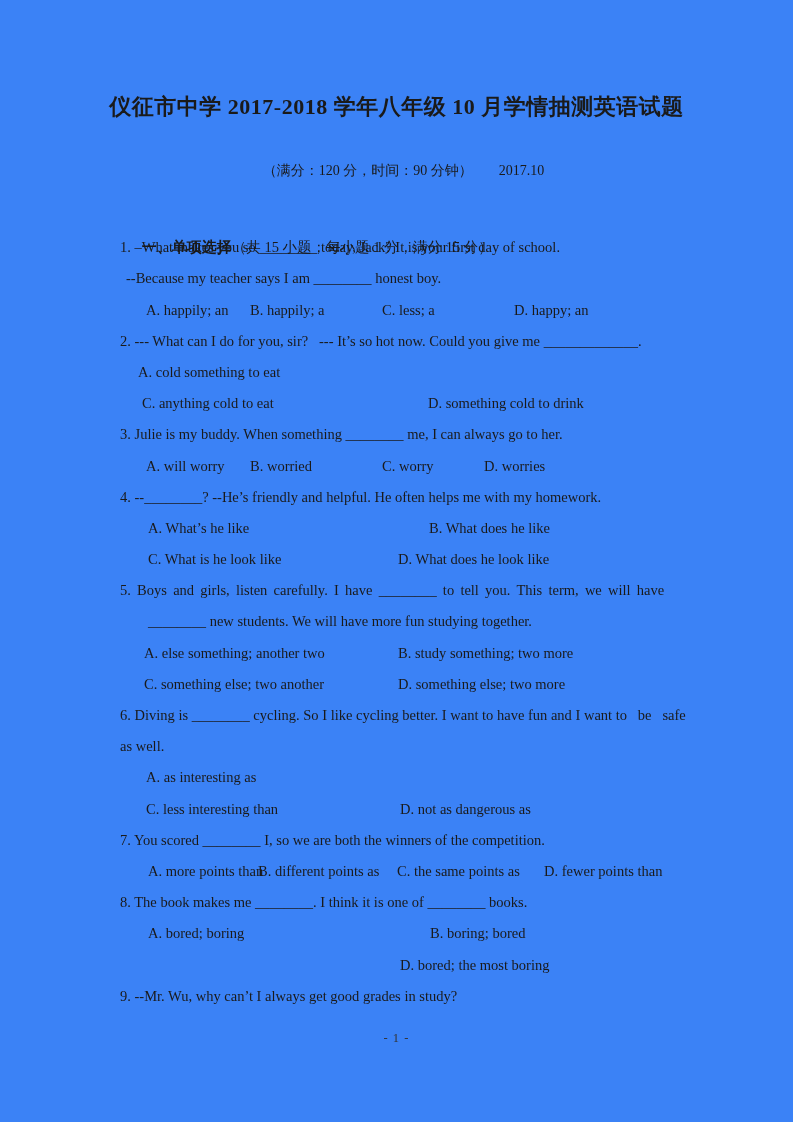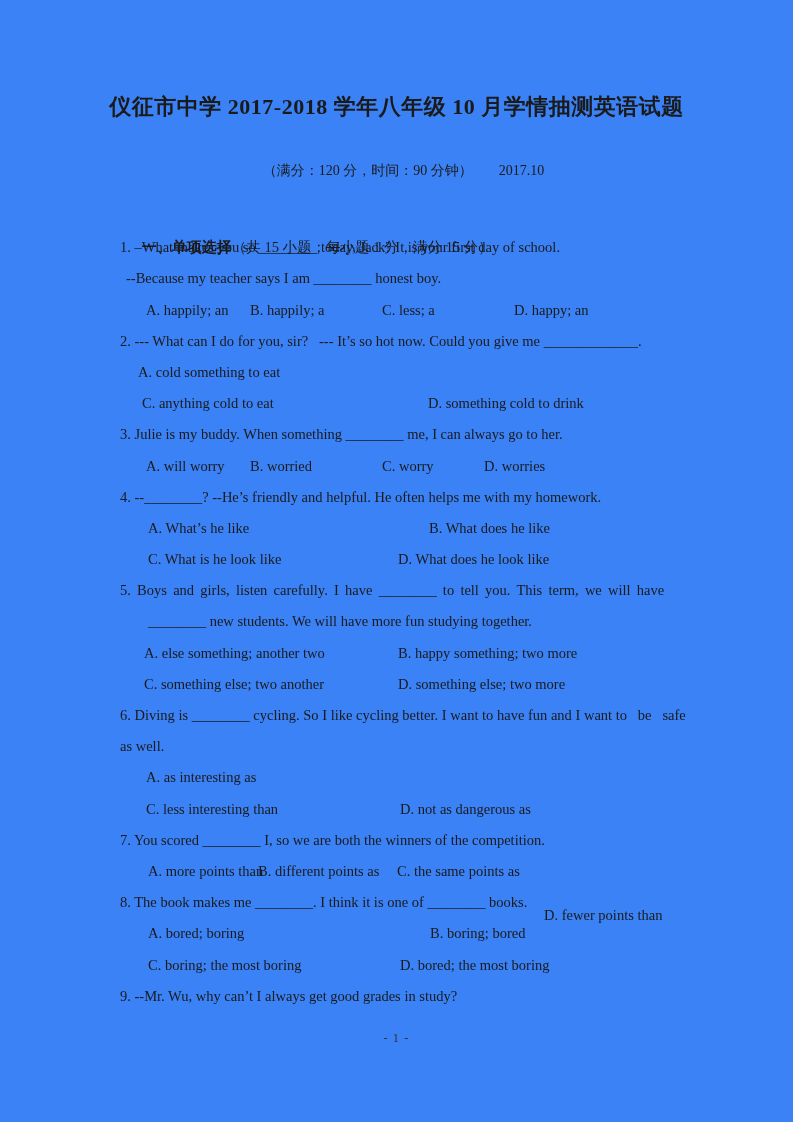--- a/index.html
+++ b/index.html
@@ -66,29 +66,29 @@
       <div class="line">2. --- What can I do for you, sir?   --- It’s so hot now. Could you give me _____________.</div>
       <div class="line opt-row"><span class="opt" style="left: 18px;">A. cold something to eat</span></div>
       <div class="line opt-row"><span class="opt" style="left: 22px;">C. anything cold to eat</span><span class="opt" style="left: 308px;">D. something cold to drink</span></div>
       <div class="line">3. Julie is my buddy. When something ________ me, I can always go to her.</div>
       <div class="line opt-row"><span class="opt" style="left: 26px;">A. will worry</span><span class="opt" style="left: 130px;">B. worried</span><span class="opt" style="left: 262px;">C. worry</span><span class="opt" style="left: 364px;">D. worries</span></div>
       <div class="line">4. --________? --He’s friendly and helpful. He often helps me with my homework.</div>
       <div class="line opt-row"><span class="opt" style="left: 28px;">A. What’s he like</span><span class="opt" style="left: 309px;">B. What does he like</span></div>
       <div class="line opt-row"><span class="opt" style="left: 28px;">C. What is he look like</span><span class="opt" style="left: 278px;">D. What does he look like</span></div>
       <div class="line justify">5. Boys and girls, listen carefully. I have ________ to tell you. This term, we will have</div>
       <div class="line" style="padding-left: 28px;">________ new students. We will have more fun studying together.</div>
-      <div class="line opt-row"><span class="opt" style="left: 24px;">A. else something; another two</span><span class="opt" style="left: 278px;">B. happy something; two more</span></div>
+      <div class="line opt-row"><span class="opt" style="left: 24px;">A. else something; another two</span><span class="opt" style="left: 278px;">B. study something; two more</span></div>
       <div class="line opt-row"><span class="opt" style="left: 24px;">C. something else; two another</span><span class="opt" style="left: 278px;">D. something else; two more</span></div>
       <div class="line">6. Diving is ________ cycling. So I like cycling better. I want to have fun and I want to   be   safe</div>
       <div class="line">as well.</div>
       <div class="line opt-row"><span class="opt" style="left: 26px;">A. as interesting as</span></div>
       <div class="line opt-row"><span class="opt" style="left: 26px;">C. less interesting than</span><span class="opt" style="left: 280px;">D. not as dangerous as</span></div>
       <div class="line">7. You scored ________ I, so we are both the winners of the competition.</div>
-      <div class="line opt-row"><span class="opt" style="left: 28px;">A. more points than</span><span class="opt" style="left: 138px;">B. different points as</span><span class="opt" style="left: 277px;">C. the same points as</span><span class="opt" style="left: 424px; margin-top: 44px;">D. fewer points than</span></div>
+      <div class="line opt-row"><span class="opt" style="left: 28px;">A. more points than</span><span class="opt" style="left: 138px;">B. different points as</span><span class="opt" style="left: 277px;">C. the same points as</span><span class="opt" style="left: 424px;">D. fewer points than</span></div>
       <div class="line">8. The book makes me ________. I think it is one of ________ books.</div>
       <div class="line opt-row"><span class="opt" style="left: 28px;">A. bored; boring</span><span class="opt" style="left: 310px;">B. boring; bored</span></div>
-      <div class="line opt-row"><span class="opt" style="left: 28px;">C. boring; the most boring</span><span class="opt" style="left: 280px;">D. bored; the most boring</span></div>
+      <div class="line opt-row"><span class="opt" style="left: 280px;">D. bored; the most boring</span></div>
       <div class="line">9. --Mr. Wu, why can’t I always get good grades in study?</div>
     </div>
 
   <div class="footer">- 1 -</div>
 
 </div>
 
 </body></html>

